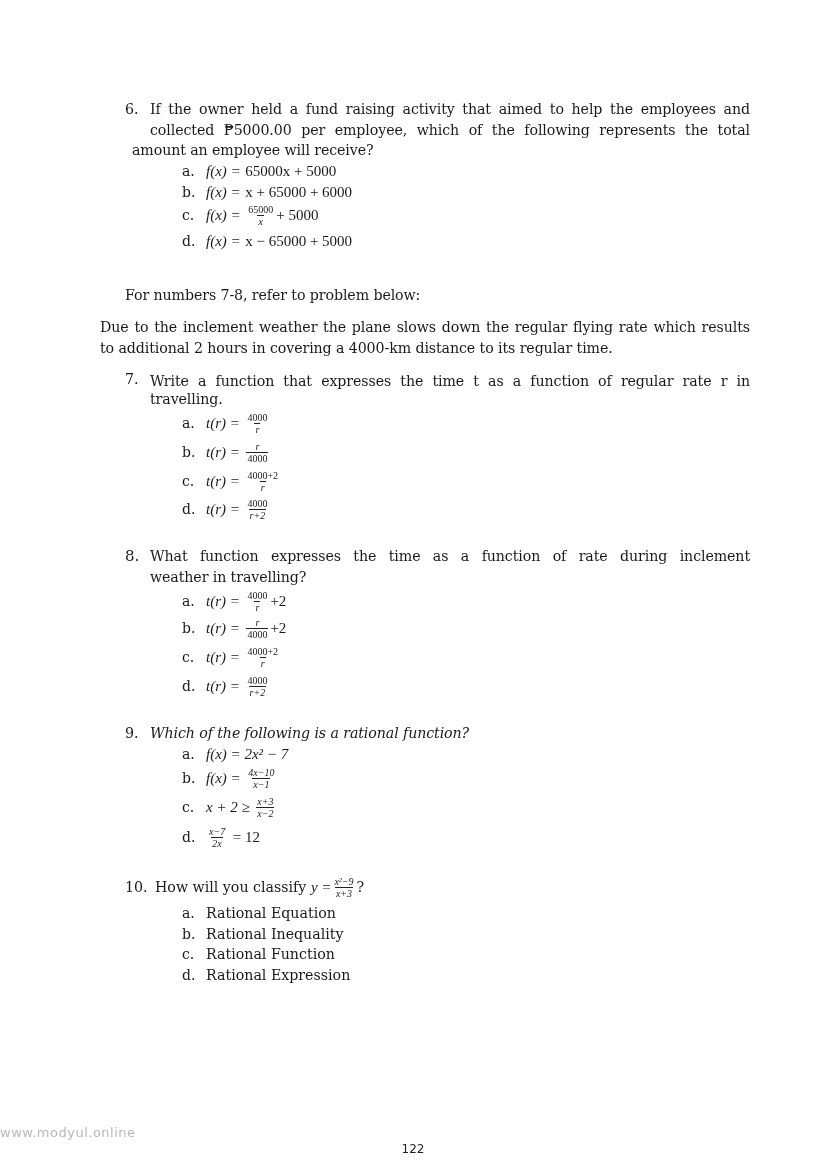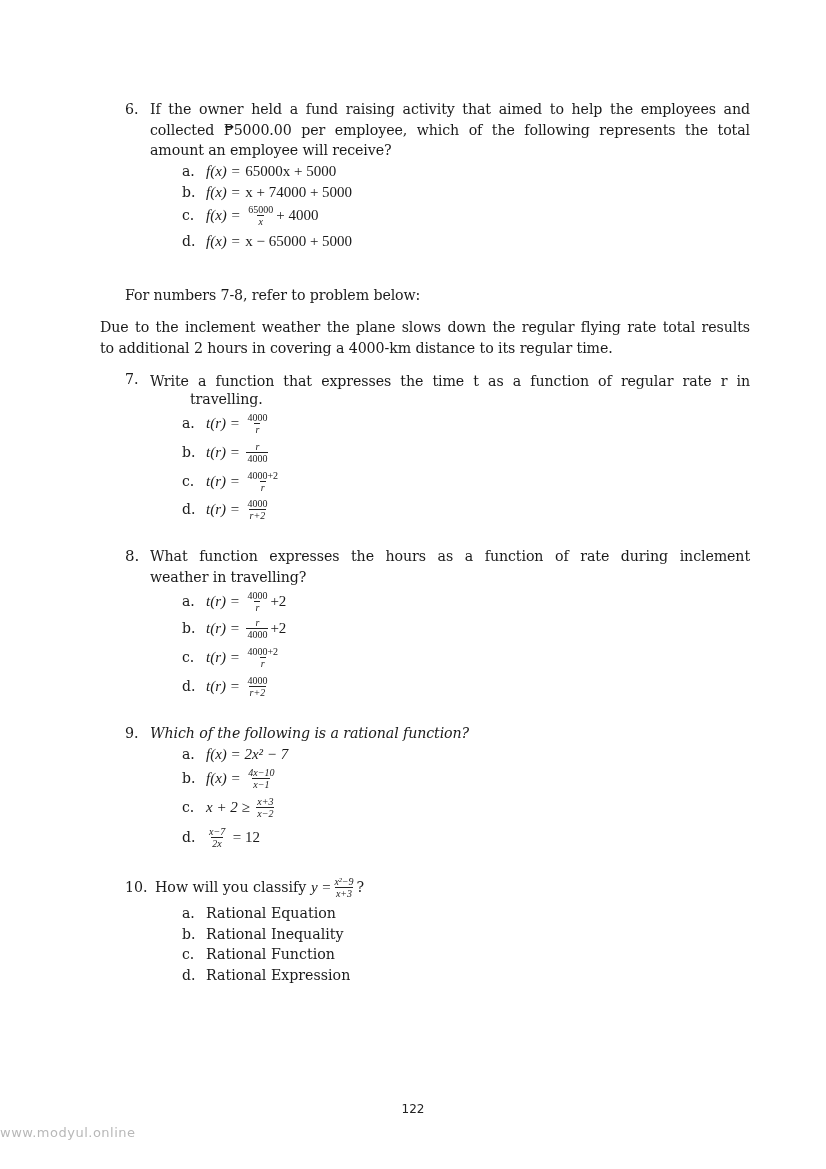--- a/index.html
+++ b/index.html
@@ -23,56 +23,56 @@
     .footer-num { font-family: "DejaVu Sans", sans-serif; font-size: 12px; color: #222; }
     .footer-url { font-family: "DejaVu Sans", sans-serif; font-size: 13px; color: #b8b8b8; letter-spacing: 0.5px; }
   </style>
 </head>
 <body>
 
 <div>
   <span class="abs txt" style="left:125px; top:99px;">6.</span>
   <div class="abs txt just" style="left:150px; top:99px; width:600px;">If the owner held a fund raising activity that aimed to help the employees and</div>
   <div class="abs txt just" style="left:150px; top:119.5px; width:600px;">collected ₱5000.00 per employee, which of the following represents the total</div>
-  <div class="abs txt" style="left:150px; top:140px;">amount an employee will receive?</div>
+  <div class="abs txt" style="left:132px; top:140px;">amount an employee will receive?</div>
 
   <div class="opt" style="left:182px; top:160px;">
     <span class="lbl">a.</span>
     <span class="math mi">f(x) =</span>&nbsp;
     <span class="math">65000x + 5000</span>
   </div>
   <div class="opt" style="left:182px; top:181px;">
     <span class="lbl">b.</span>
     <span class="math mi">f(x) =</span>&nbsp;
-    <span class="math">x  + 74000 + 5000</span>
+    <span class="math">x  + 65000 + 6000</span>
   </div>
   <div class="opt" style="left:182px; top:204px;">
     <span class="lbl">c.</span>
     <span class="math mi">f(x) =</span>&nbsp;
     <span class="frac">
       <span class="num">65000</span>
       <span class="den">x</span>
     </span>
-    <span class="math">+ 4000</span>
+    <span class="math">+ 5000</span>
   </div>
   <div class="opt" style="left:182px; top:230px;">
     <span class="lbl">d.</span>
     <span class="math mi">f(x) =</span>&nbsp;
     <span class="math">x − 65000 + 5000</span>
   </div>
 </div>
 
 <div class="abs txt" style="left:125px; top:285px;">For numbers 7-8, refer to problem below:</div>
-<div class="abs txt just" style="left:100px; top:317px; width:650px;">Due to the inclement weather the plane slows down the regular flying rate total results</div>
+<div class="abs txt just" style="left:100px; top:317px; width:650px;">Due to the inclement weather the plane slows down the regular flying rate which results</div>
 <div class="abs txt" style="left:100px; top:338px;">to additional 2 hours in covering a 4000-km distance to its regular time.</div>
 
 <div>
   <span class="abs txt" style="left:125px; top:369px;">7.</span>
   <div class="abs txt just" style="left:150px; top:371px; width:600px;">Write a function that expresses the time t as a function of regular rate r in</div>
-  <div class="abs txt" style="left:150px; top:389px;margin-left:40px;">travelling.</div>
+  <div class="abs txt" style="left:150px; top:389px;">travelling.</div>
 
   <div class="opt" style="left:182px; top:412px;">
     <span class="lbl">a.</span>
     <span class="math mi">t(r) =</span>&nbsp;
     <span class="frac">
       <span class="num">4000</span>
       <span class="den">r</span>
     </span>
   </div>
   <div class="opt" style="left:182px; top:441px;">
@@ -96,21 +96,21 @@
     <span class="math mi">t(r) =</span>&nbsp;
     <span class="frac">
       <span class="num">4000</span>
       <span class="den">r+2</span>
     </span>
   </div>
 </div>
 
 <div>
   <span class="abs txt" style="left:125px; top:546px; font-size:15px;">8.</span>
-  <div class="abs txt just" style="left:150px; top:546px; width:600px;">What function expresses the hours as a function of rate during inclement</div>
+  <div class="abs txt just" style="left:150px; top:546px; width:600px;">What function expresses the time as a function of rate during inclement</div>
   <div class="abs txt" style="left:150px; top:567px;">weather in travelling?</div>
 
   <div class="opt" style="left:182px; top:590px;">
     <span class="lbl">a.</span>
     <span class="math mi">t(r) =</span>&nbsp;
     <span class="frac">
       <span class="num">4000</span>
       <span class="den">r</span>
     </span><span class="math">+2</span>
   </div>
@@ -196,14 +196,14 @@
   <div class="opt" style="left:182px; top:943px;">
     <span class="lbl">c.</span>
     <span>Rational Function</span>
   </div>
   <div class="opt" style="left:182px; top:963.5px;">
     <span class="lbl">d.</span>
     <span>Rational Expression</span>
   </div>
 </div>
 
-<div class="abs footer-num" style="left:0; width:826px; text-align:center; top:1102px;">122</div>
+<div class="abs footer-num" style="left:0; width:826px; text-align:center; top:1142px;">122</div>
 <div class="abs footer-url" style="left:0; width:678px; text-align:left; top:1125px;">www.modyul.online</div>
 
 </body></html>

